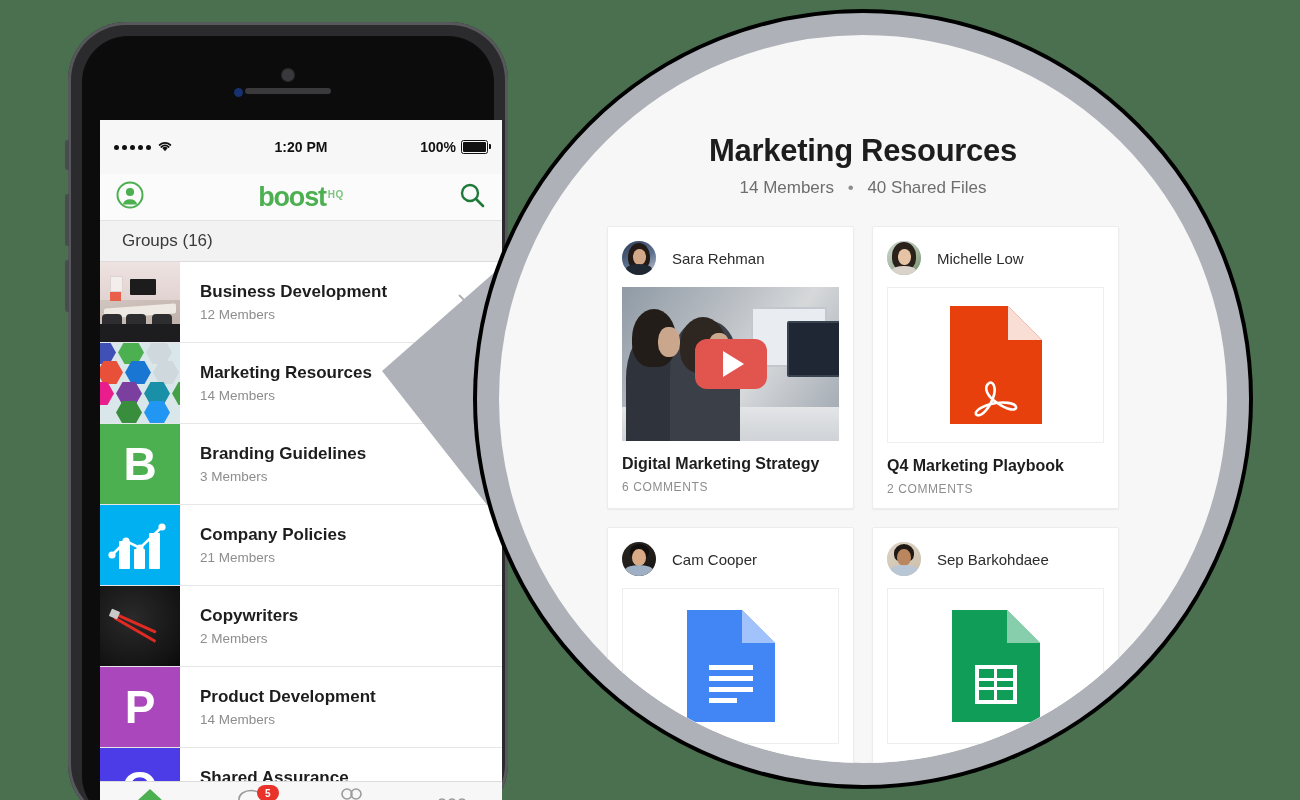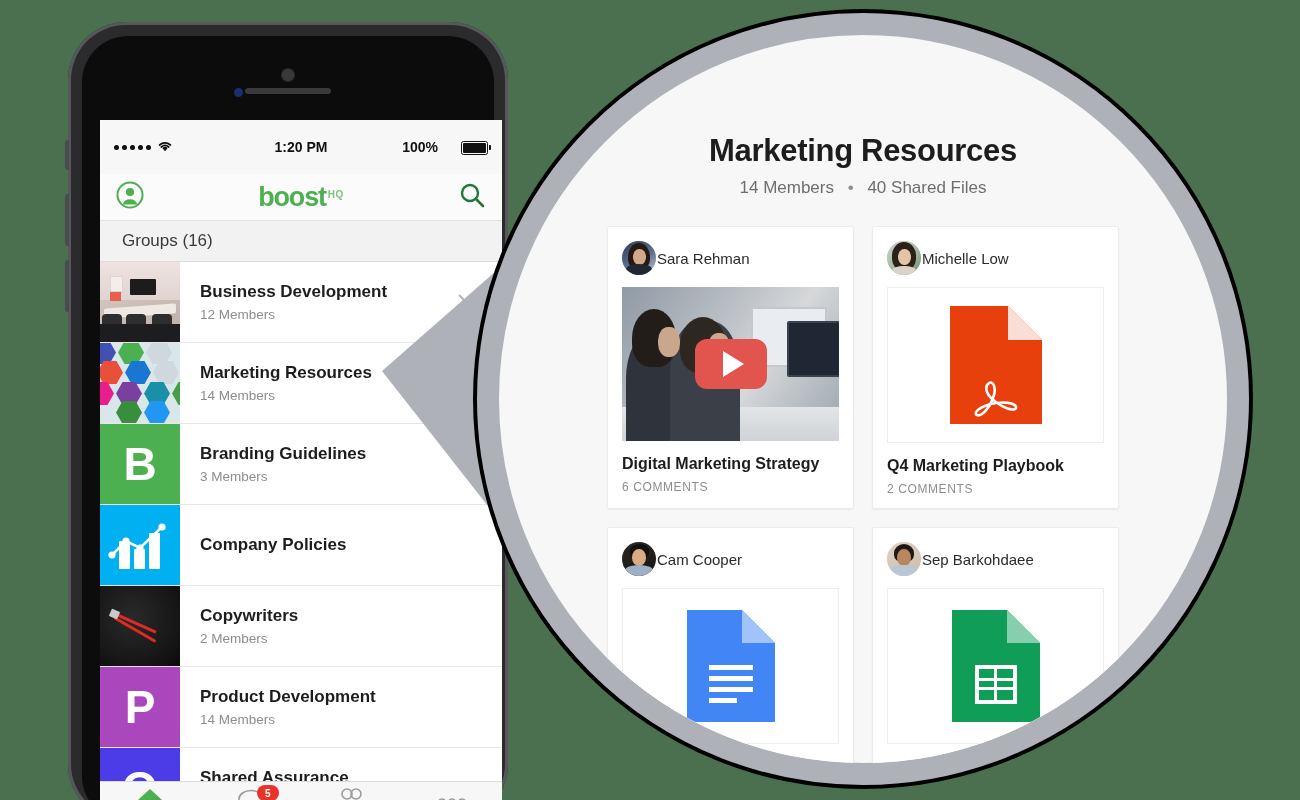--- a/index.html
+++ b/index.html
@@ -51,21 +51,21 @@
 
   .statusbar{
     height:30px;background:#f7f7f7;display:flex;align-items:center;
     padding:12px 14px;font-size:14px;color:#111;font-weight:bold;
     position:relative;
   }
   .sb-left{display:flex;align-items:center;gap:6px;}
   .dots{display:flex;gap:3px;align-items:center;}
   .dot{width:5px;height:5px;border-radius:50%;background:#111;}
   .sb-time{position:absolute;left:0;right:0;text-align:center;font-size:14px;font-weight:bold;}
-  .sb-right{margin-left:auto;display:flex;align-items:flex-end;gap:23px;z-index:2;}
+  .sb-right{margin-left:auto;display:flex;align-items:center;gap:5px;z-index:2;}
   .batt{width:25px;height:12px;border:1.5px solid #111;border-radius:2.5px;position:relative;}
   .batt::after{content:"";position:absolute;right:-4px;top:3px;width:2px;height:5px;background:#111;border-radius:0 1px 1px 0;}
   .batt i{position:absolute;left:1px;top:1px;bottom:1px;right:1px;background:#111;border-radius:1px;display:block;}
 
   .navbar{
     height:46px;background:#fbfbfb;border-bottom:1px solid #e2e2e2;
     display:flex;align-items:center;justify-content:space-between;padding:0 16px;
   }
   .logo{display:flex;align-items:center;}
   .logo-main{font-size:27px;font-weight:bold;color:#4caf50;letter-spacing:-1.2px;line-height:1;}
@@ -152,21 +152,21 @@
   .mag-sub .bullet{margin:0 9px;color:#8d8d8d;}
 
   .cards{
     margin-top:28px;width:512px;display:grid;grid-template-columns:1fr 1fr;gap:18px;
   }
   .card{
     background:#fff;border:1px solid #ececec;border-radius:2px;
     box-shadow:0 1px 2px rgba(0,0,0,.06);
     padding:14px 14px 12px 14px;
   }
-  .card-head{display:flex;align-items:center;gap:1px;}
+  .card-head{display:flex;align-items:center;gap:16px;}
   .avatar{width:34px;height:34px;border-radius:50%;flex:none;overflow:hidden;position:relative;background:#ddd;}
   .author{font-size:15px;color:#2b2b2b;}
   .media{margin-top:12px;height:154px;position:relative;overflow:hidden;}
   .media.framed{border:1px solid #eee;background:#fff;display:flex;align-items:center;justify-content:center;}
   .card-title{margin-top:14px;font-size:16px;font-weight:bold;color:#1d1d1d;}
   .card-comments{margin-top:7px;font-size:12px;color:#8d8d8d;letter-spacing:0.6px;}
 
   
   .vthumb{position:absolute;inset:0;background:linear-gradient(125deg,#8f9aa5 0%,#b7bcc2 35%,#d6d8da 60%,#9aa3ad 100%);}
   .v-monitor{position:absolute;background:#e9edf2;border:2px solid #c3c8cf;border-radius:2px;}
@@ -333,20 +333,21 @@
             <svg width="80" height="80" viewBox="0 0 80 80">
               <polyline points="12,50 26,36 40,43 62,22" fill="none" stroke="#fff" stroke-width="2.6"></polyline>
               <circle cx="12" cy="50" r="3.6" fill="#fff"></circle>
               <circle cx="26" cy="36" r="3.6" fill="#fff"></circle>
               <circle cx="40" cy="43" r="3.6" fill="#fff"></circle>
               <circle cx="62" cy="22" r="3.6" fill="#fff"></circle>
             </svg>
           </div>
           <div class="gbody">
             <div class="gname">Company Policies</div>
+            <div class="gmembers">21 Members</div>
           </div>
         </div>
 
         <div class="grow">
           <div class="gthumb t-pencil">
             <div class="pen p1"></div>
               <div class="pen p2"></div>
               <div class="tip"></div>
           </div>
           <div class="gbody">

